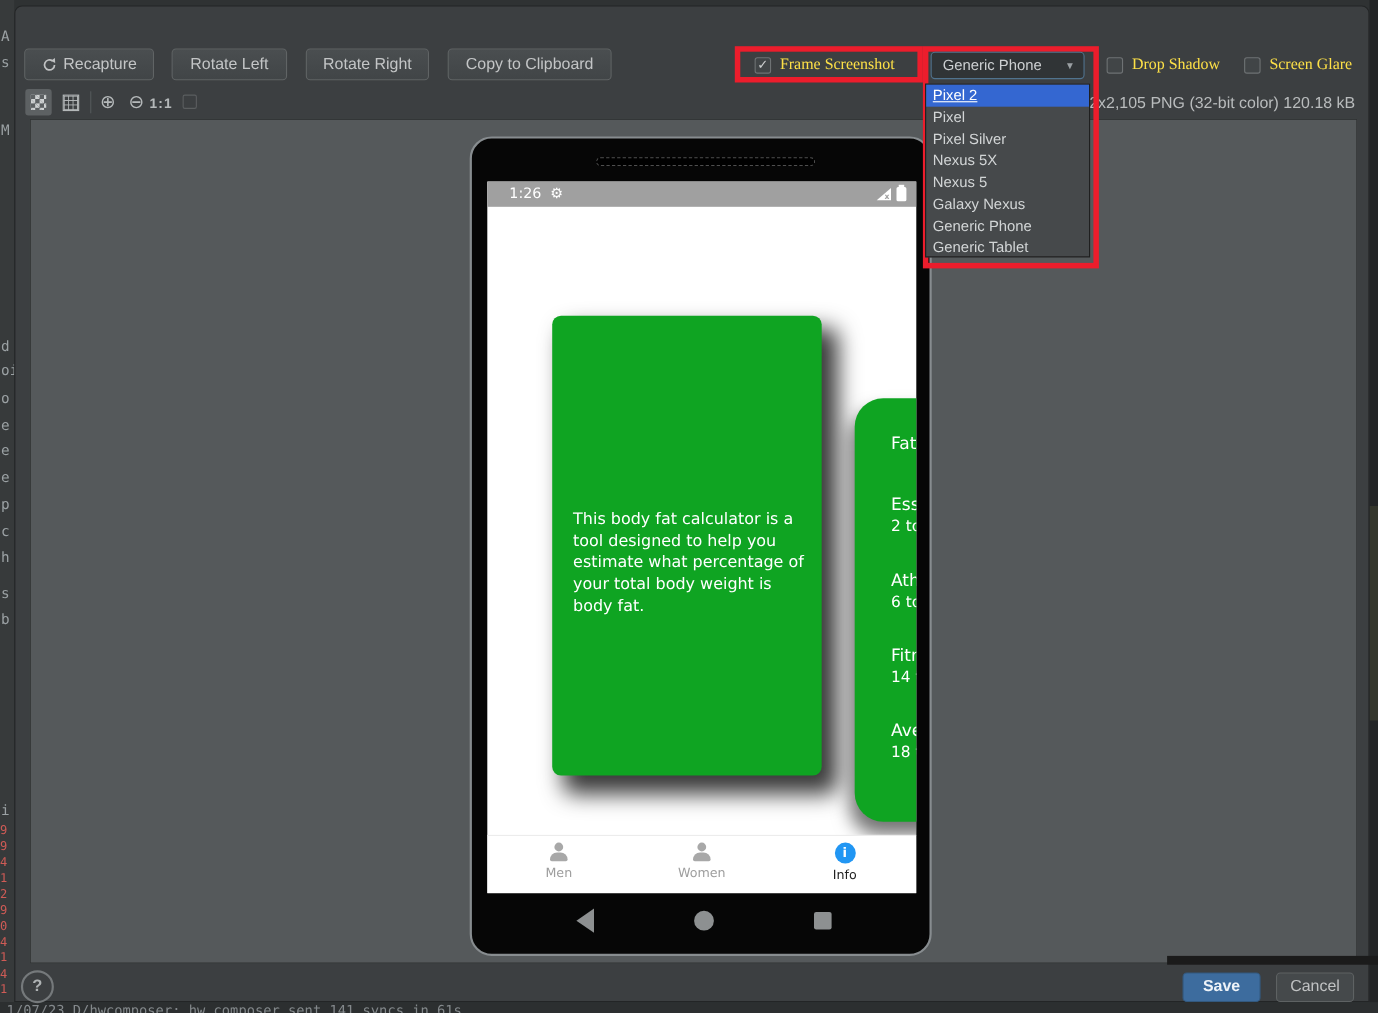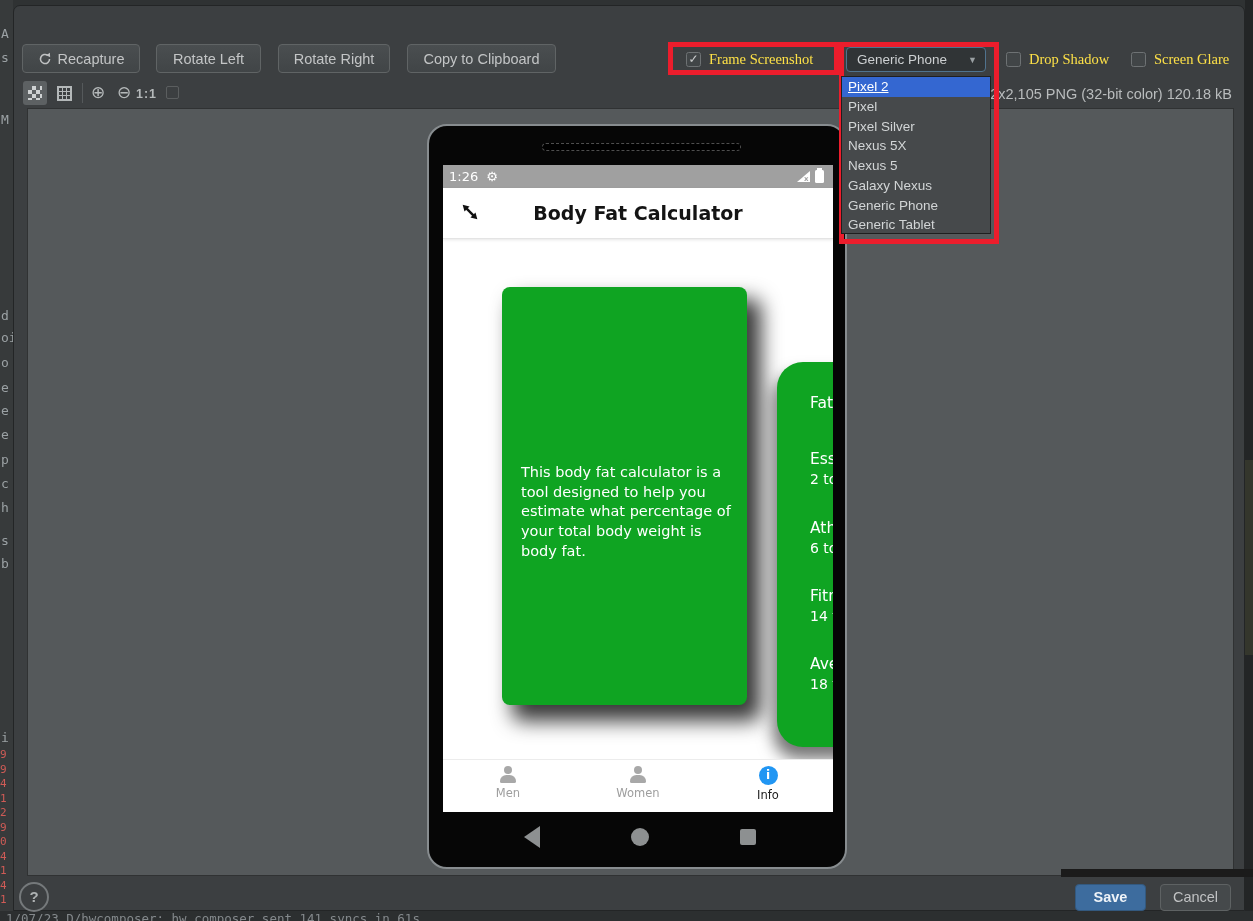--- a/index.html
+++ b/index.html
@@ -56,21 +56,21 @@
   
   .preview { position:absolute; left:13px; top:102px; width:1207px; height:768px; background:#55595b; border:1px solid #303233; }
   .scroll-strip { position:absolute; left:1033px; top:760px; width:199px; height:8px; background:#1b1b1b; }
 
   
   .phone { position:absolute; left:399px; top:15px; width:420px; height:745px; background:#060606; border:2px solid #878c8f; border-radius:20px; }
   .speaker { position:absolute; left:113px; top:17px; width:199px; height:8px; border-radius:4px; background:#000; border:1px dashed #4e4e4e; }
   .screen { position:absolute; left:14px; top:39px; width:390px; height:647px; background:#fff; overflow:hidden; font-family:"DejaVu Sans", sans-serif; }
 
   .statusbar { position:absolute; left:0; top:0; width:100%; height:23px; background:#a0a0a0; display:flex; align-items:center; color:#fff; }
-  .statusbar .time { padding-left:6px; font-size:13px; }
+  .statusbar .time { padding-left:20px; font-size:13px; }
   .statusbar .gear { padding-left:8px; font-size:13px; }
   .statusbar .sp { flex:1; }
   .sig { position:relative; width:0; height:0; border-left:13px solid transparent; border-bottom:11px solid #fff; margin-right:5px; }
   .sig i { position:absolute; left:-6px; top:4px; font:bold 7px "DejaVu Sans",sans-serif; color:#a0a0a0; font-style:normal; }
   .batt { width:9px; height:13px; background:#fff; border-radius:1.5px; margin-right:9px; position:relative; }
   .batt:before { content:""; position:absolute; left:2px; top:-2px; width:5px; height:2px; background:#fff; }
 
   .appbar { position:absolute; left:0; top:23px; width:100%; height:51px; background:#fff; border-bottom:1px solid #e4e4e4; box-shadow:0 1px 3px rgba(0,0,0,.10); }
   .appbar .atitle { position:absolute; left:0; right:0; top:14px; text-align:center; font-weight:bold; font-size:19px; color:#141414; }
   .appbar .aicon { position:absolute; left:16px; top:13px; }
@@ -210,30 +210,20 @@
         <div class="statusbar">
           <span class="time">1:26</span>
           <span class="gear">⚙</span>
           <span class="sp"></span>
           <span class="sig">
               <i>x</i>
             </span>
           <span class="batt"></span>
         </div>
 
-        <div class="appbar">
-          <span class="aicon">
-            <svg width="22" height="22" viewBox="0 0 24 24">
-                <line x1="6.5" y1="6.5" x2="17.5" y2="17.5" stroke="#101010" stroke-width="2.6"></line>
-                <polygon points="4,4 11.5,6 6,11.5" fill="#101010"></polygon>
-                <polygon points="20,20 12.5,18 18,12.5" fill="#101010"></polygon>
-              </svg>
-          </span>
-          <div class="atitle">Body Fat Calculator</div>
-        </div>
 
         <div class="card1">
           <div class="ctext">This body fat calculator is a tool designed to help you estimate what percentage of your total body weight is body fat.</div>
         </div>
 
         <div class="card2">
           <div class="hdr">Fat</div>
           <div id="side-rows">
               <div class="rname" style="top: 88px;">Ess</div>
               <div class="rrange" style="top: 109px;">2 to</div>

